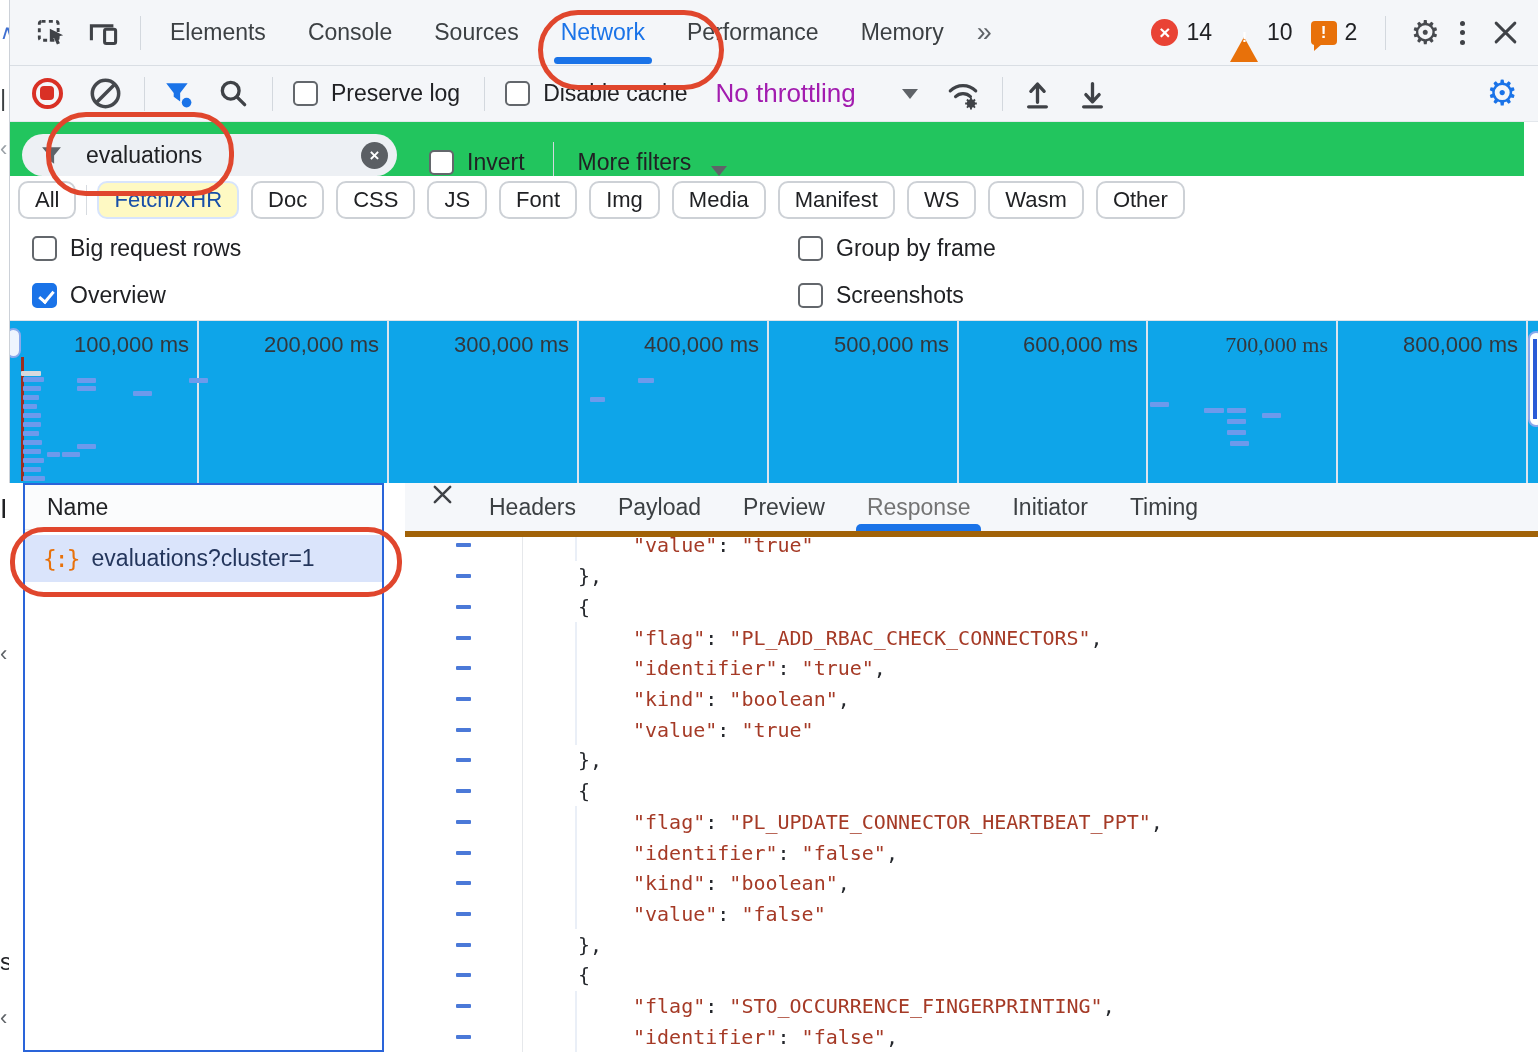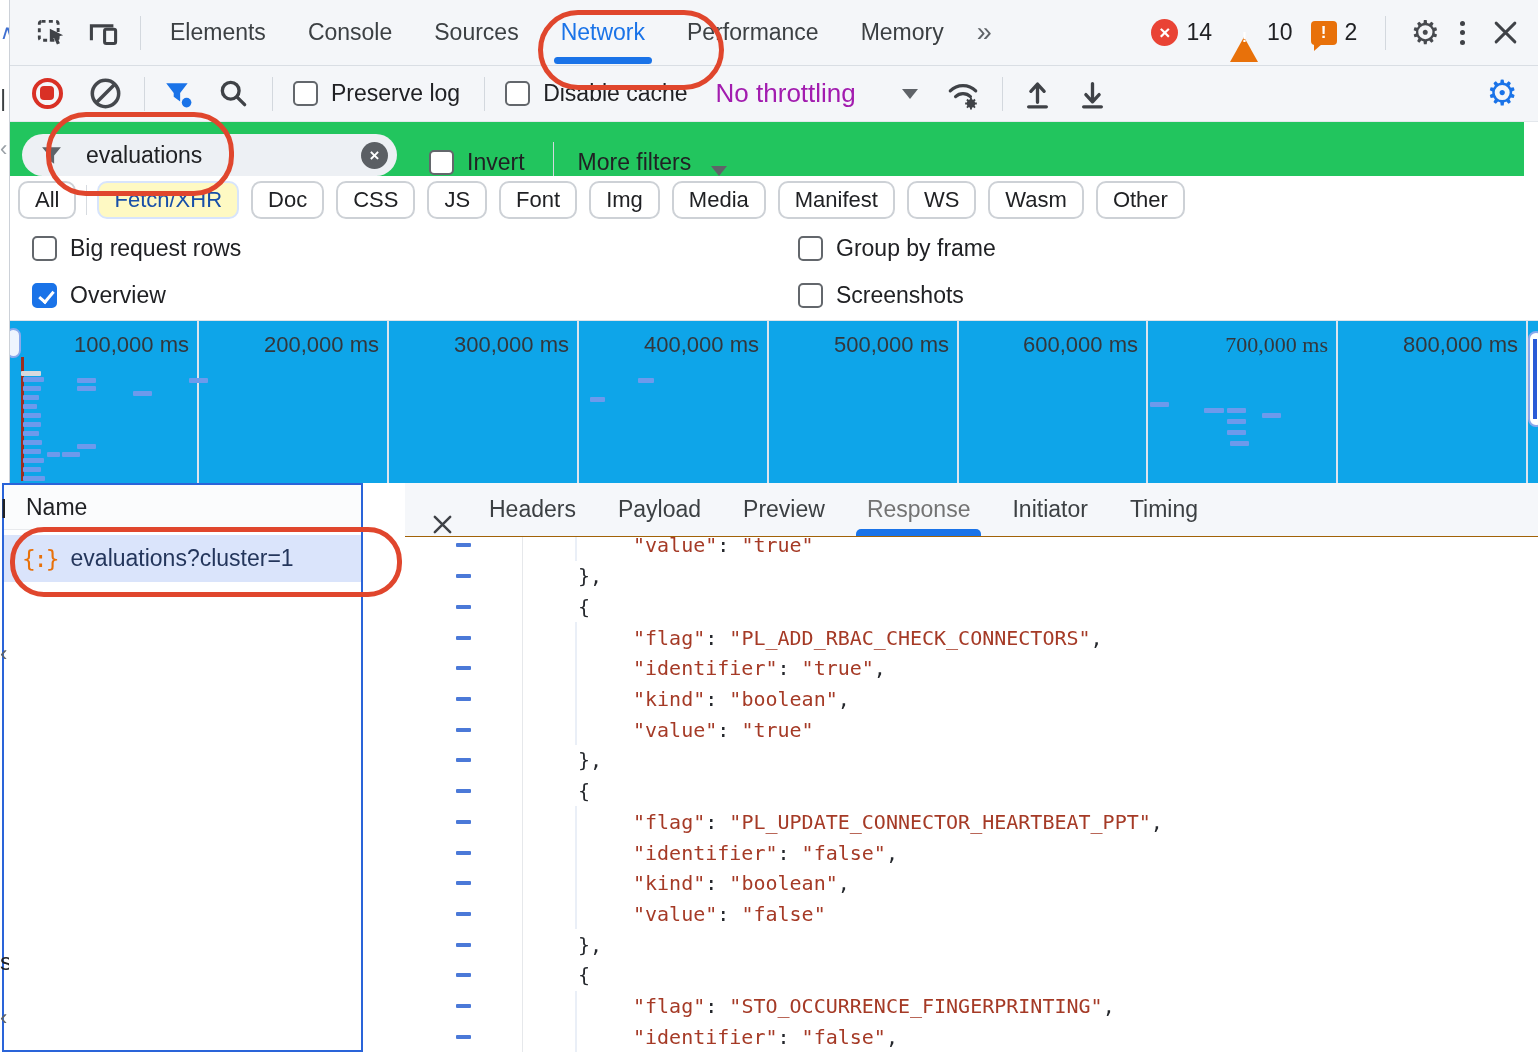--- a/index.html
+++ b/index.html
@@ -84,32 +84,32 @@
   .ovl-label{position:absolute;top:11px;width:230px;text-align:right;font-size:22px;color:#33373d}
   .ovl-bar{position:absolute;height:5px;background:#6d9aec;border-radius:1px}
   .ovl-marker{position:absolute;width:3px;background:#9b2d20}
   .ovl-handle-l{position:absolute;left:-4px;top:7px;width:15px;height:30px;border:2.5px solid #8aa9ec;
       border-radius:8px;background:#eef4fe;box-sizing:border-box}
   .ovl-handle-r{position:absolute;right:-6px;top:10px;width:16px;height:96px;border:2.5px solid #8aa9ec;
       border-radius:8px;background:#fff;box-sizing:border-box}
   .ovl-handle-r::after{content:"";position:absolute;left:3px;top:6px;bottom:6px;width:4px;background:#2a5bd7}
 
   
-  .namepanel{position:absolute;left:2px;top:483px;width:361px;bottom:0;background:#fff;
+  .namepanel{position:absolute;left:23px;top:483px;width:361px;bottom:0;background:#fff;
       border:2.5px solid #2a64d9;box-sizing:border-box}
   .namehdr{height:44px;border-bottom:1px solid #e8eaed;background:#fbfcfd;display:flex;
       align-items:center;padding-left:22px;font-size:23px;color:#202124}
   .reqrow{margin-top:5px;height:47px;background:#dae4fb;display:flex;align-items:center;
       padding-left:18px;gap:13px}
   .json-icon{font-family:"DejaVu Sans Mono",monospace;font-size:23px;color:#e8710a;letter-spacing:-2px}
   .reqname{font-size:23px;color:#24365c}
 
   .detail{position:absolute;left:405px;top:483px;right:0;bottom:0}
-  .dtabs{height:54px;background:#f5f7fa;border-bottom:1px solid #a16207;display:flex;
-      align-items:flex-end;box-sizing:border-box}
+  .dtabs{height:54px;background:#f5f7fa;border-bottom:6px solid #a16207;display:flex;
+      align-items:flex-start;box-sizing:border-box}
   .dtab{padding:0 21px;height:100%;display:flex;align-items:center;font-size:23px;color:#3c4043;
       position:relative;flex:none}
   .dtab.on{color:#737373}
   .dtab.on::after{content:"";position:absolute;left:10px;right:10px;bottom:0;height:7px;
       border-radius:5px 5px 0 0;background:#1a73e8}
   .dclose{margin:0 14px 0 26px;flex:none}
 
   .codewrap{position:absolute;left:0;top:54px;right:0;bottom:0;background:#fff;overflow:hidden}
   .codewrap::before{content:"";position:absolute;left:117px;top:0;bottom:0;width:1px;background:#e6e8eb}
   #code-lines{position:absolute;left:0;top:-7px;right:0}

